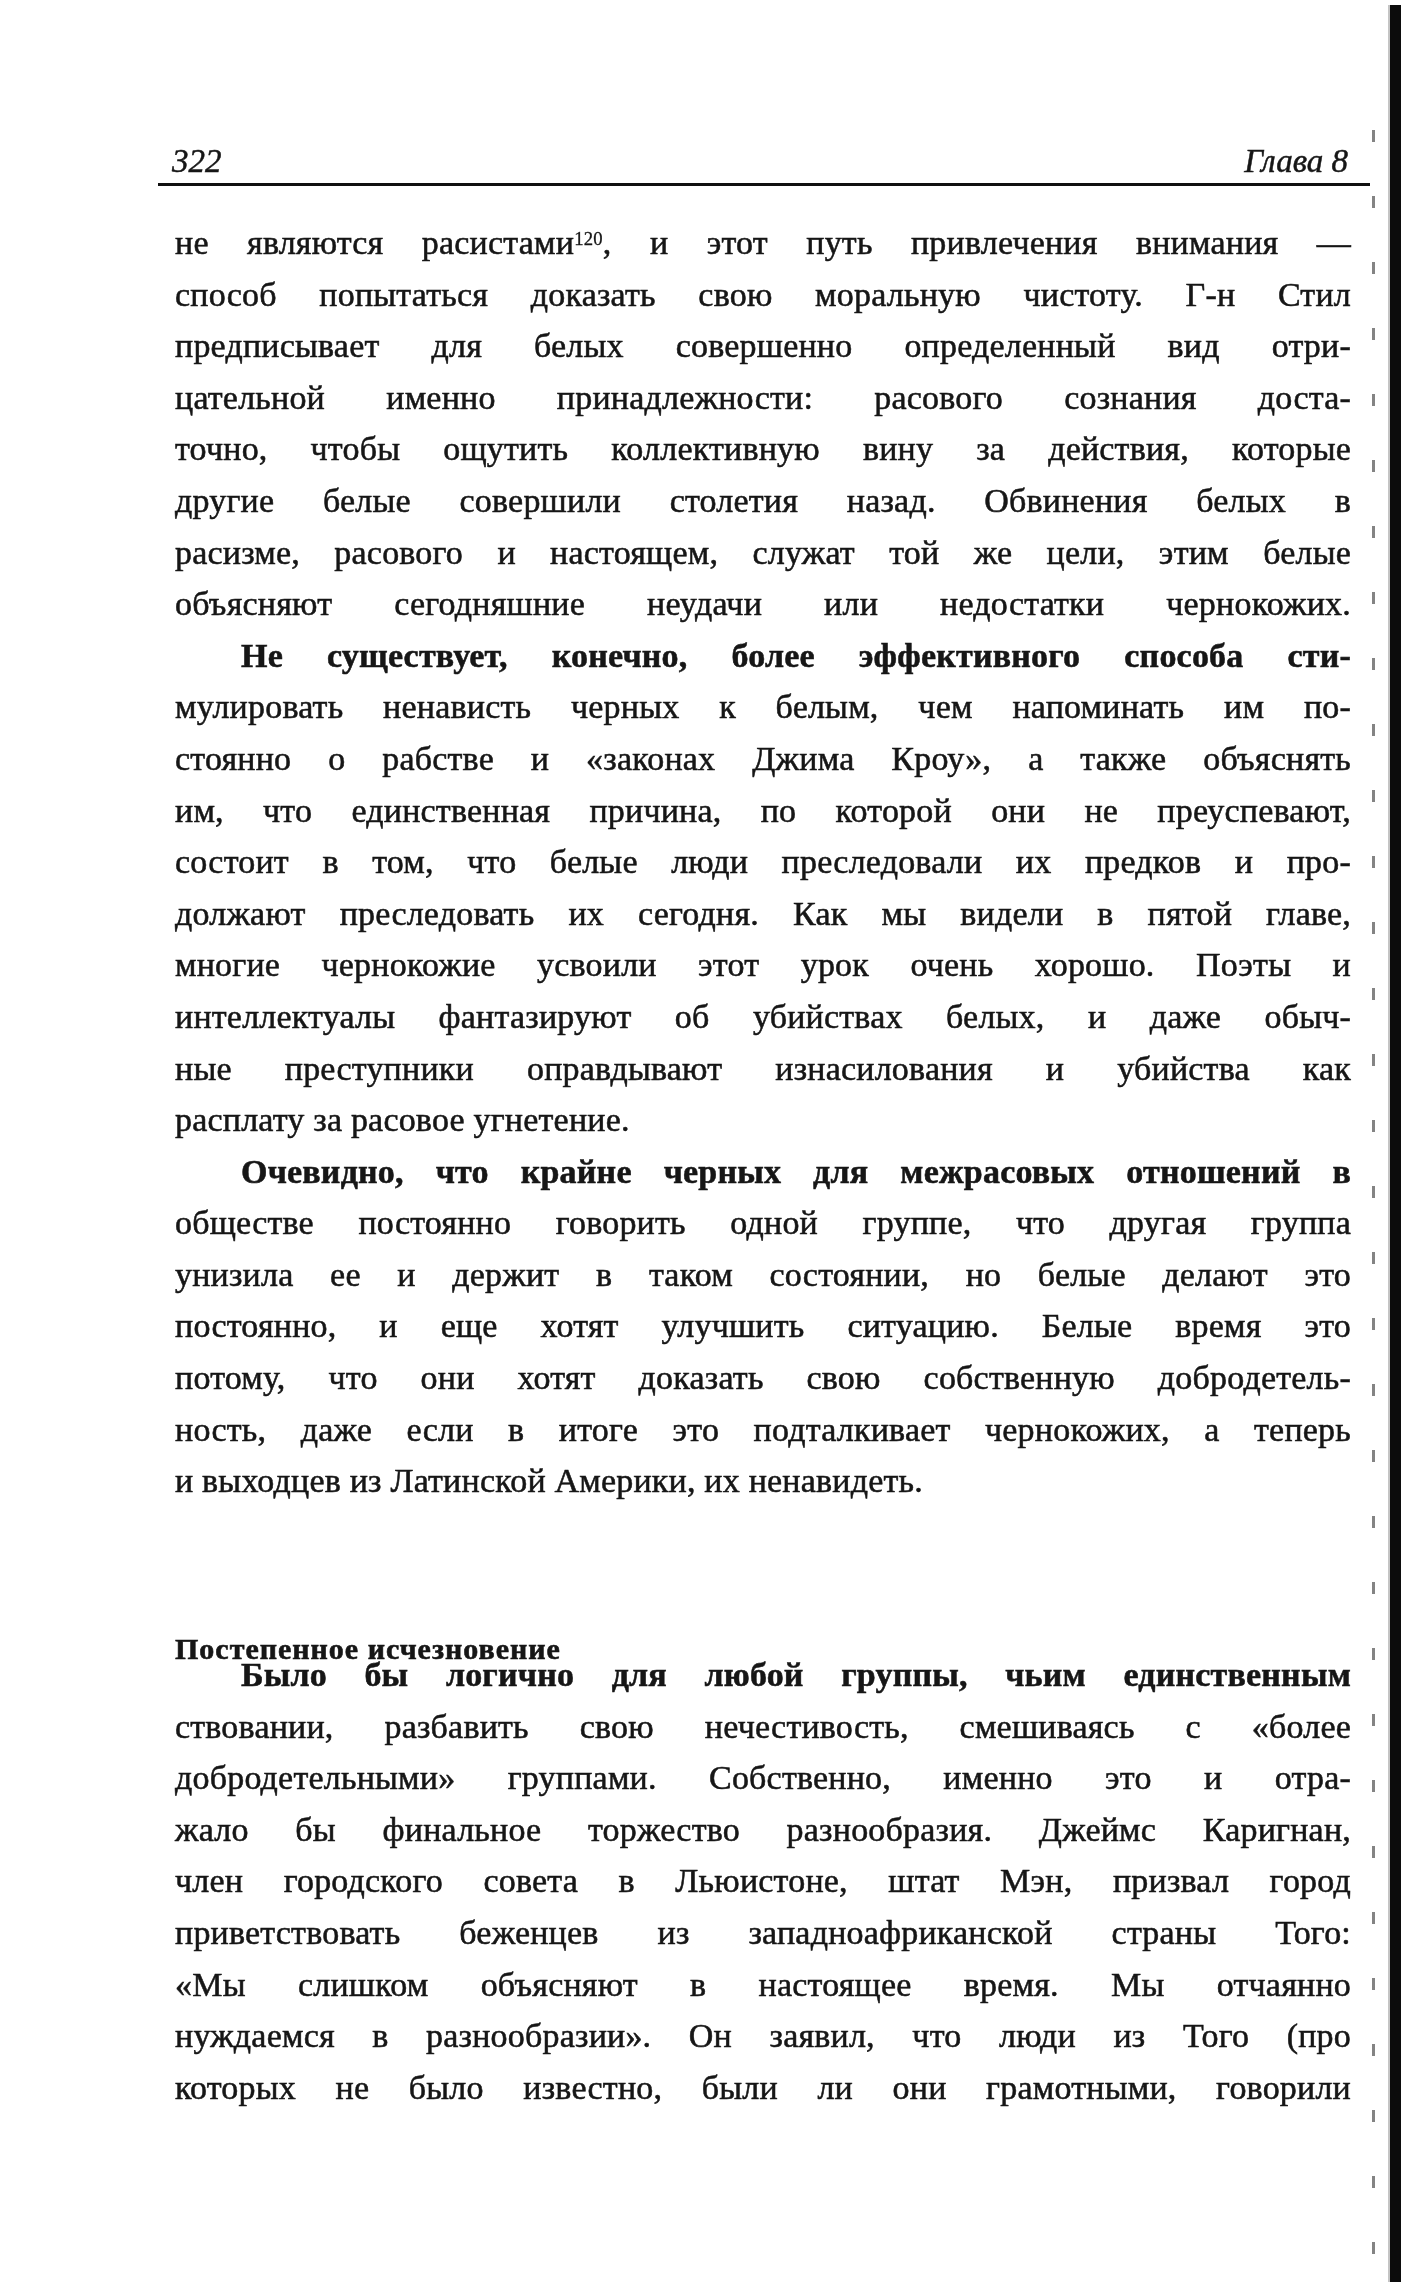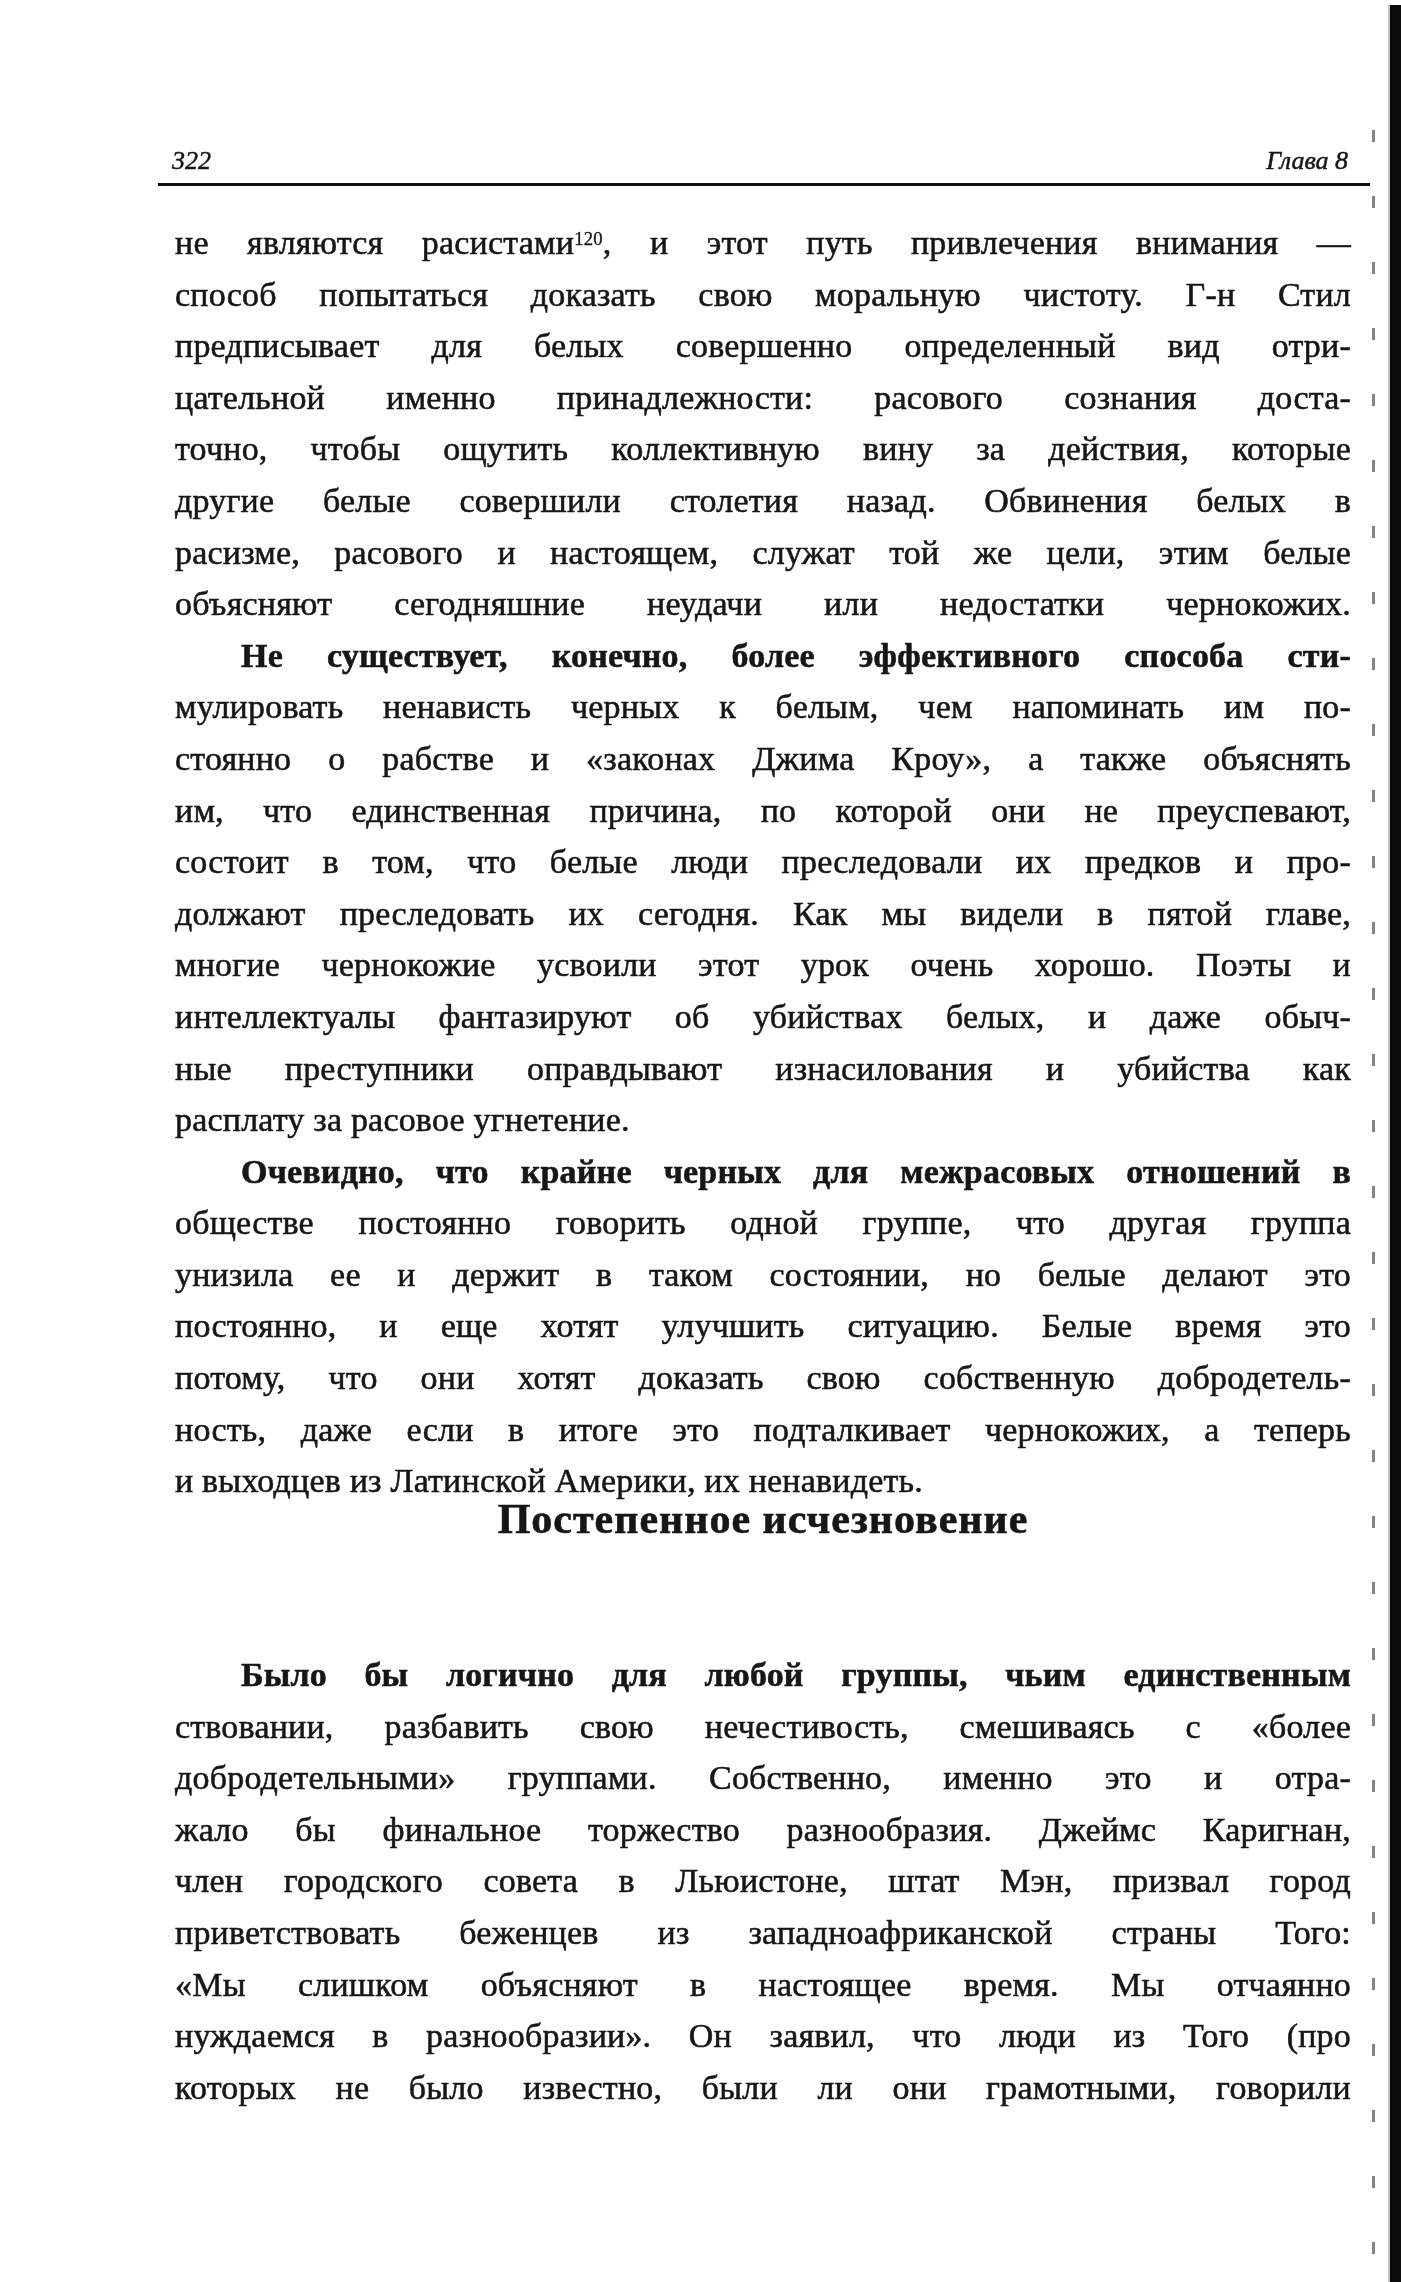--- a/index.html
+++ b/index.html
@@ -14,21 +14,21 @@
     background: #ffffff;
     overflow: hidden;
     color: #161616;
   }
   
   .header {
     position: absolute;
     left: 172px; top: 140px;
     width: 1176px; height: 42px;
     font-style: italic;
-    font-size: 26px;
+    font-size: 33px;
     line-height: 42px;
     -webkit-text-stroke: 0.5px #161616;
   }
   .pagenum { float: left; }
   .chapter { float: right; }
   .rule {
     position: absolute;
     left: 158px; top: 183px;
     width: 1212px; height: 3px;
     background: #101010;
@@ -54,25 +54,25 @@
   sup {
     font-size: 0.55em;
     line-height: 0;
     vertical-align: baseline;
     position: relative;
     top: -0.5em;
     -webkit-text-stroke: 0.3px #161616;
   }
   .heading {
     position: absolute;
-    left: 175px; top: 1495px;
+    left: 175px; top: 1632px;
     width: 1176px;
     margin: 0;
-    text-align: center;
-    font-size: 42px;
+    text-align: left;
+    font-size: 30px;
     font-weight: 700;
     letter-spacing: 1px;
     -webkit-text-stroke: 0.6px #161616;
   }
   
   .edge-strip {
     position: absolute;
     left: 1390px; top: 5px;
     width: 11px; height: 2277px;
     background: #0c0c0c;

